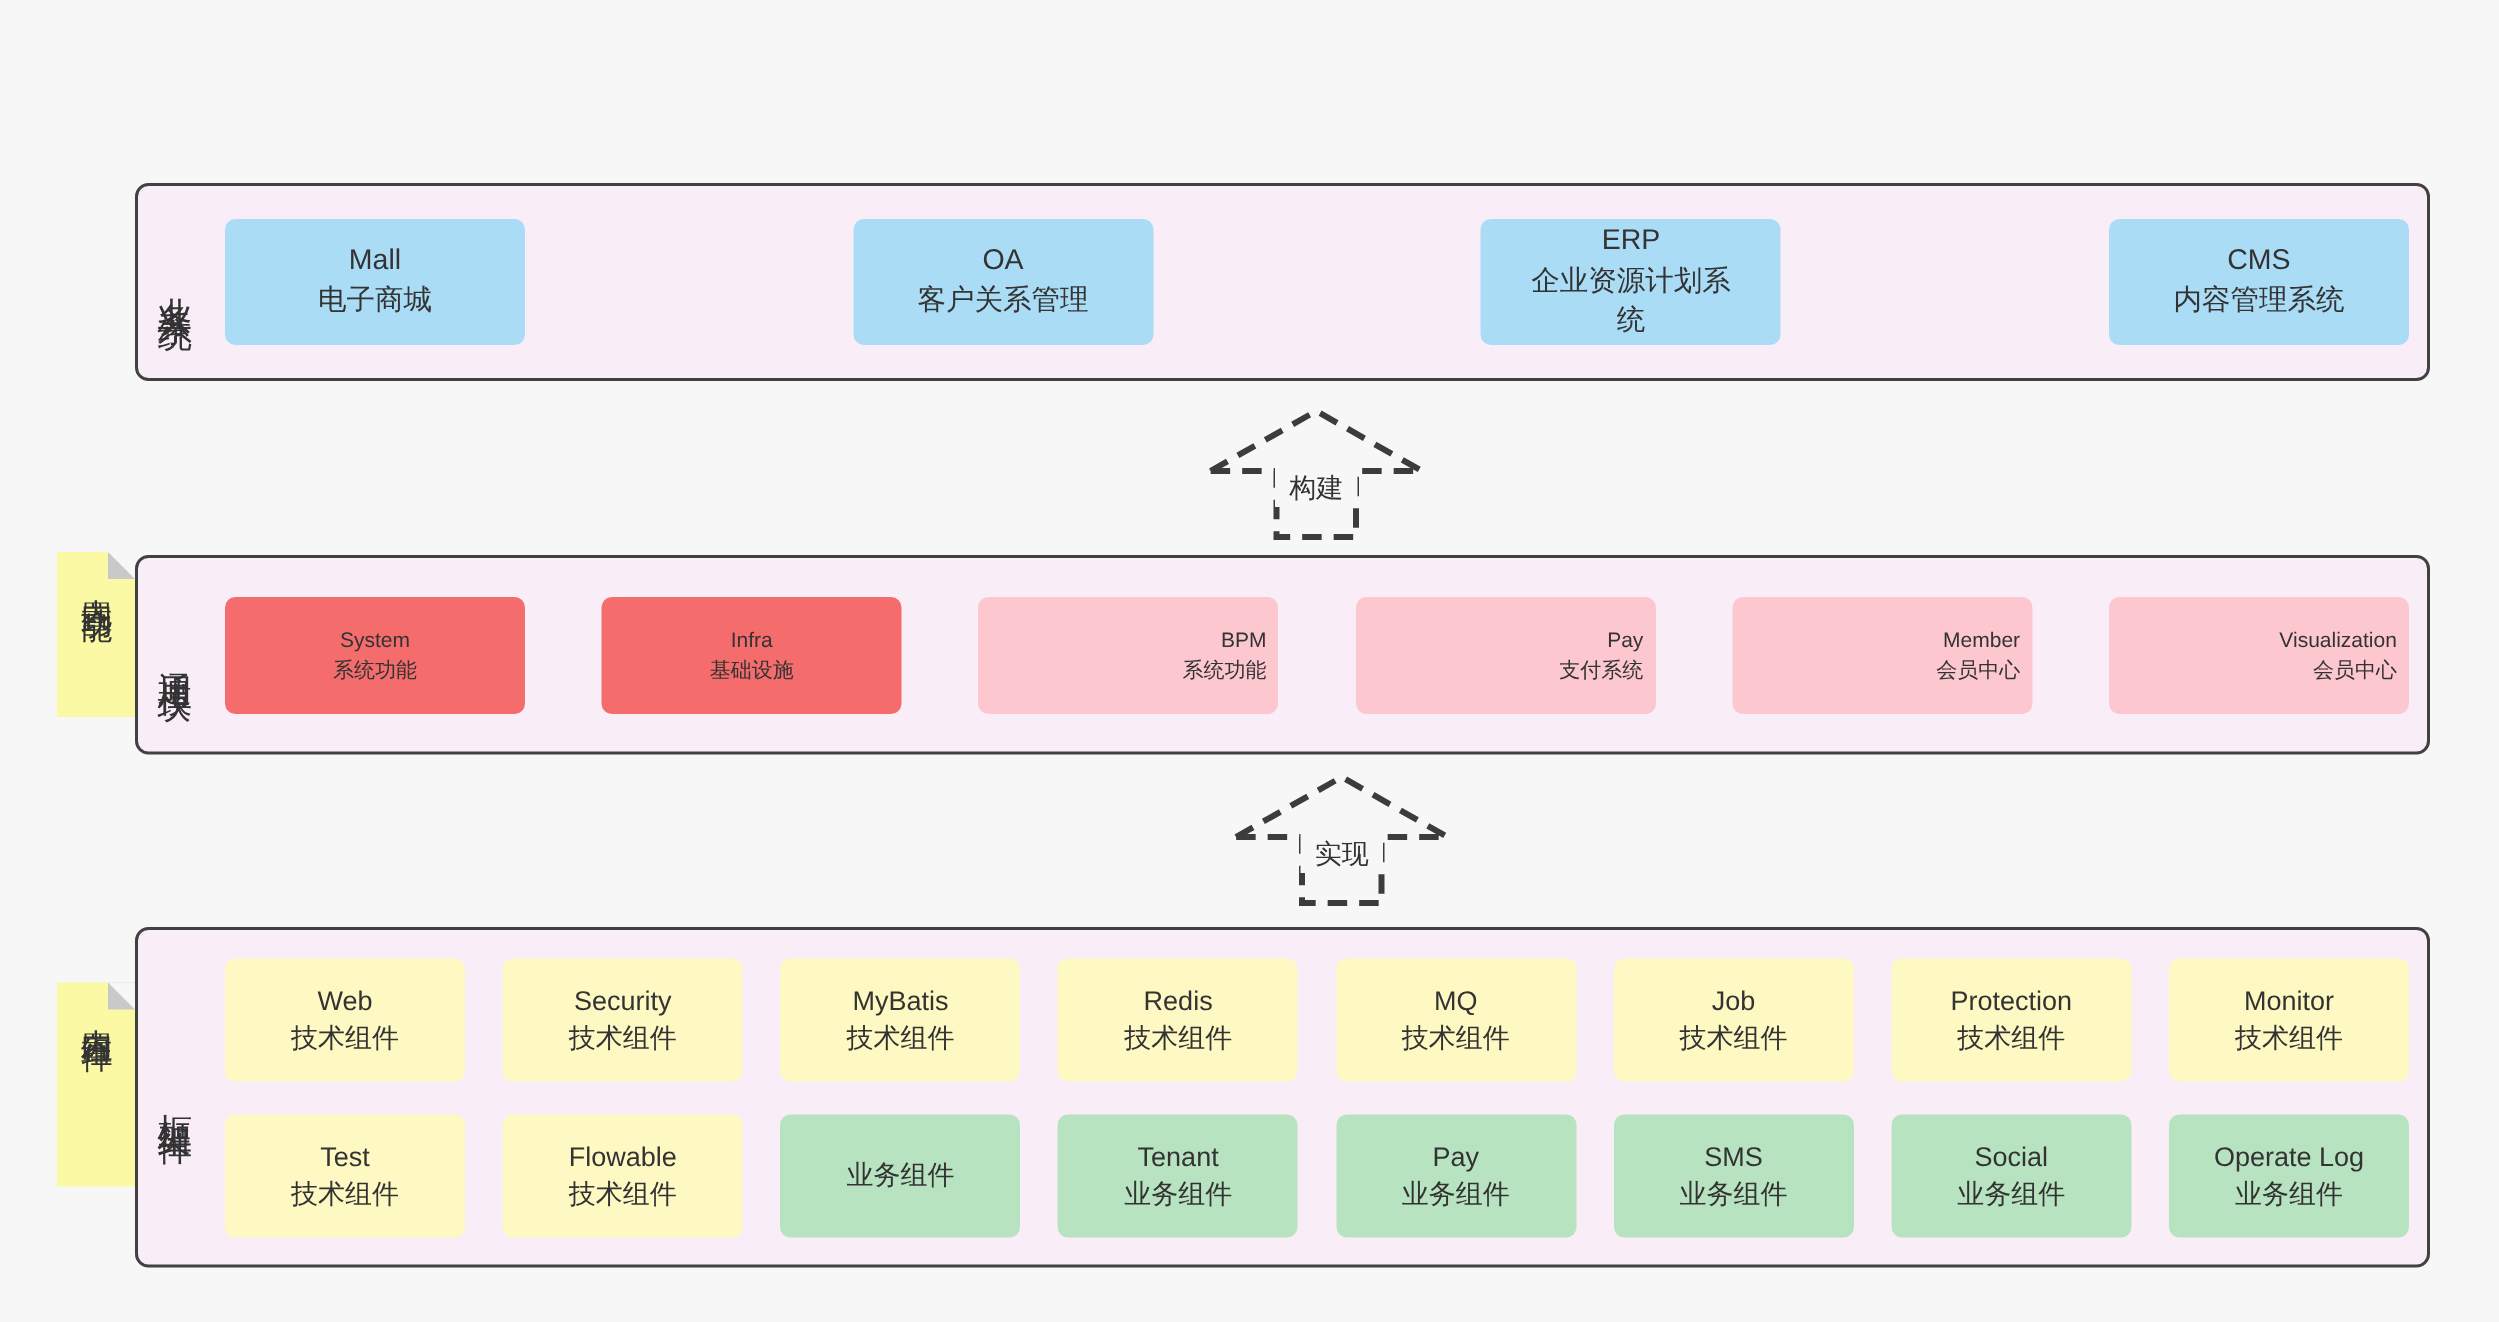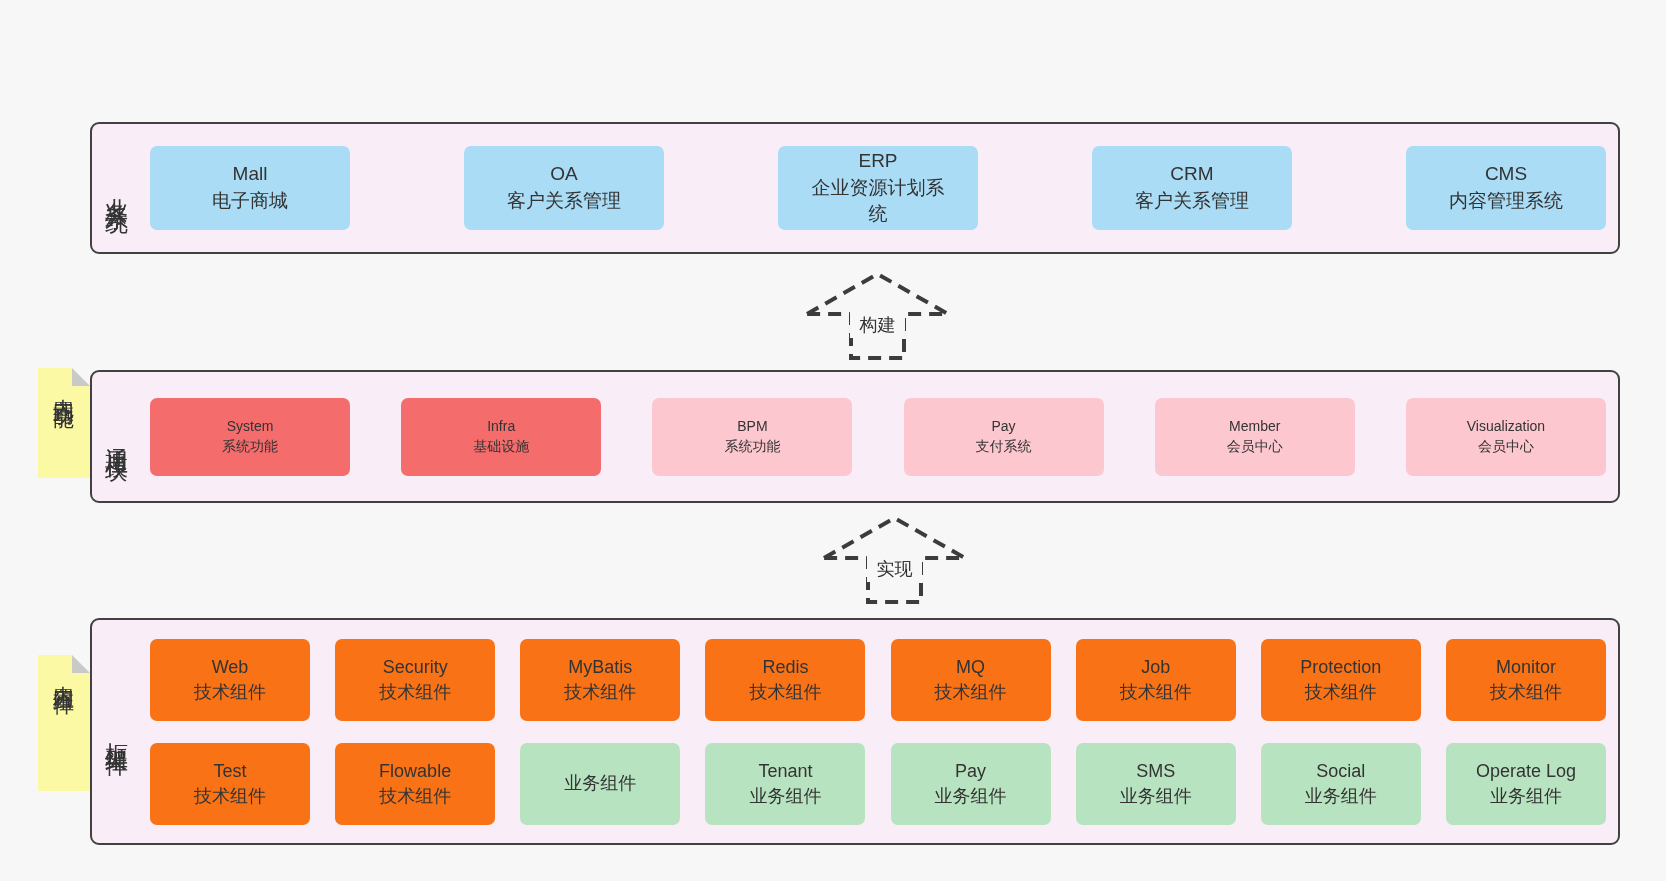--- a/index.html
+++ b/index.html
@@ -33,22 +33,22 @@
     box-sizing:border-box;border-radius:7px;
     display:flex;flex-direction:column;justify-content:center;align-items:center;
     text-align:center;color:#333;
   }
   #section-business .box{width:200px;height:84px;font-size:19px;line-height:1.42;padding:0 26px;}
   #section-modules .box{width:200px;height:78px;font-size:14px;line-height:1.42;padding:0 8px;}
   #section-components .box{width:160px;height:82px;font-size:18px;line-height:1.35;padding:0 18px;}
 
   .blue{background:#aadcf6;}
   .red{background:#f46c6c;}
-  .pink{background:#fcc7cf;}
-  .green-dark{background:#f97316;}
+  .pink{background:#fcc7cf;align-items:flex-end;}
+  .green-dark{background:#fef9c3;}
   .green-light{background:#b8e3c0;}
 
   .note{
     position:absolute;width:52px;background:#fcf9a4;
     display:flex;justify-content:center;z-index:0;
   }
   #note-modules{left:38px;top:368px;height:110px;}
   #note-components{left:38px;top:655px;height:136px;}
   .note .v-text{
     writing-mode:vertical-rl;text-orientation:upright;
@@ -84,24 +84,20 @@
       </div>
       <div class="box blue">
         <div>OA</div>
         <div>客户关系管理</div>
       </div>
       <div class="box blue">
         <div>ERP</div>
         <div>企业资源计划系统</div>
       </div>
       <div class="box blue">
-        <div>CRM</div>
-        <div>客户关系管理</div>
-      </div>
-      <div class="box blue">
         <div>CMS</div>
         <div>内容管理系统</div>
       </div>
     </div>
   </div>
 </div>
 
 <svg class="arrow" style="left:800px;top:268px;" width="155" height="95" viewBox="0 0 155 95">
   <polygon points="7,46 77.5,6 148,46 104,46 104,90 51,90 51,46" fill="none" stroke="#3c3c3c" stroke-width="4" stroke-dasharray="13 8"></polygon>
   <rect x="50" y="42" width="55" height="28" fill="#f7f7f7"></rect>

